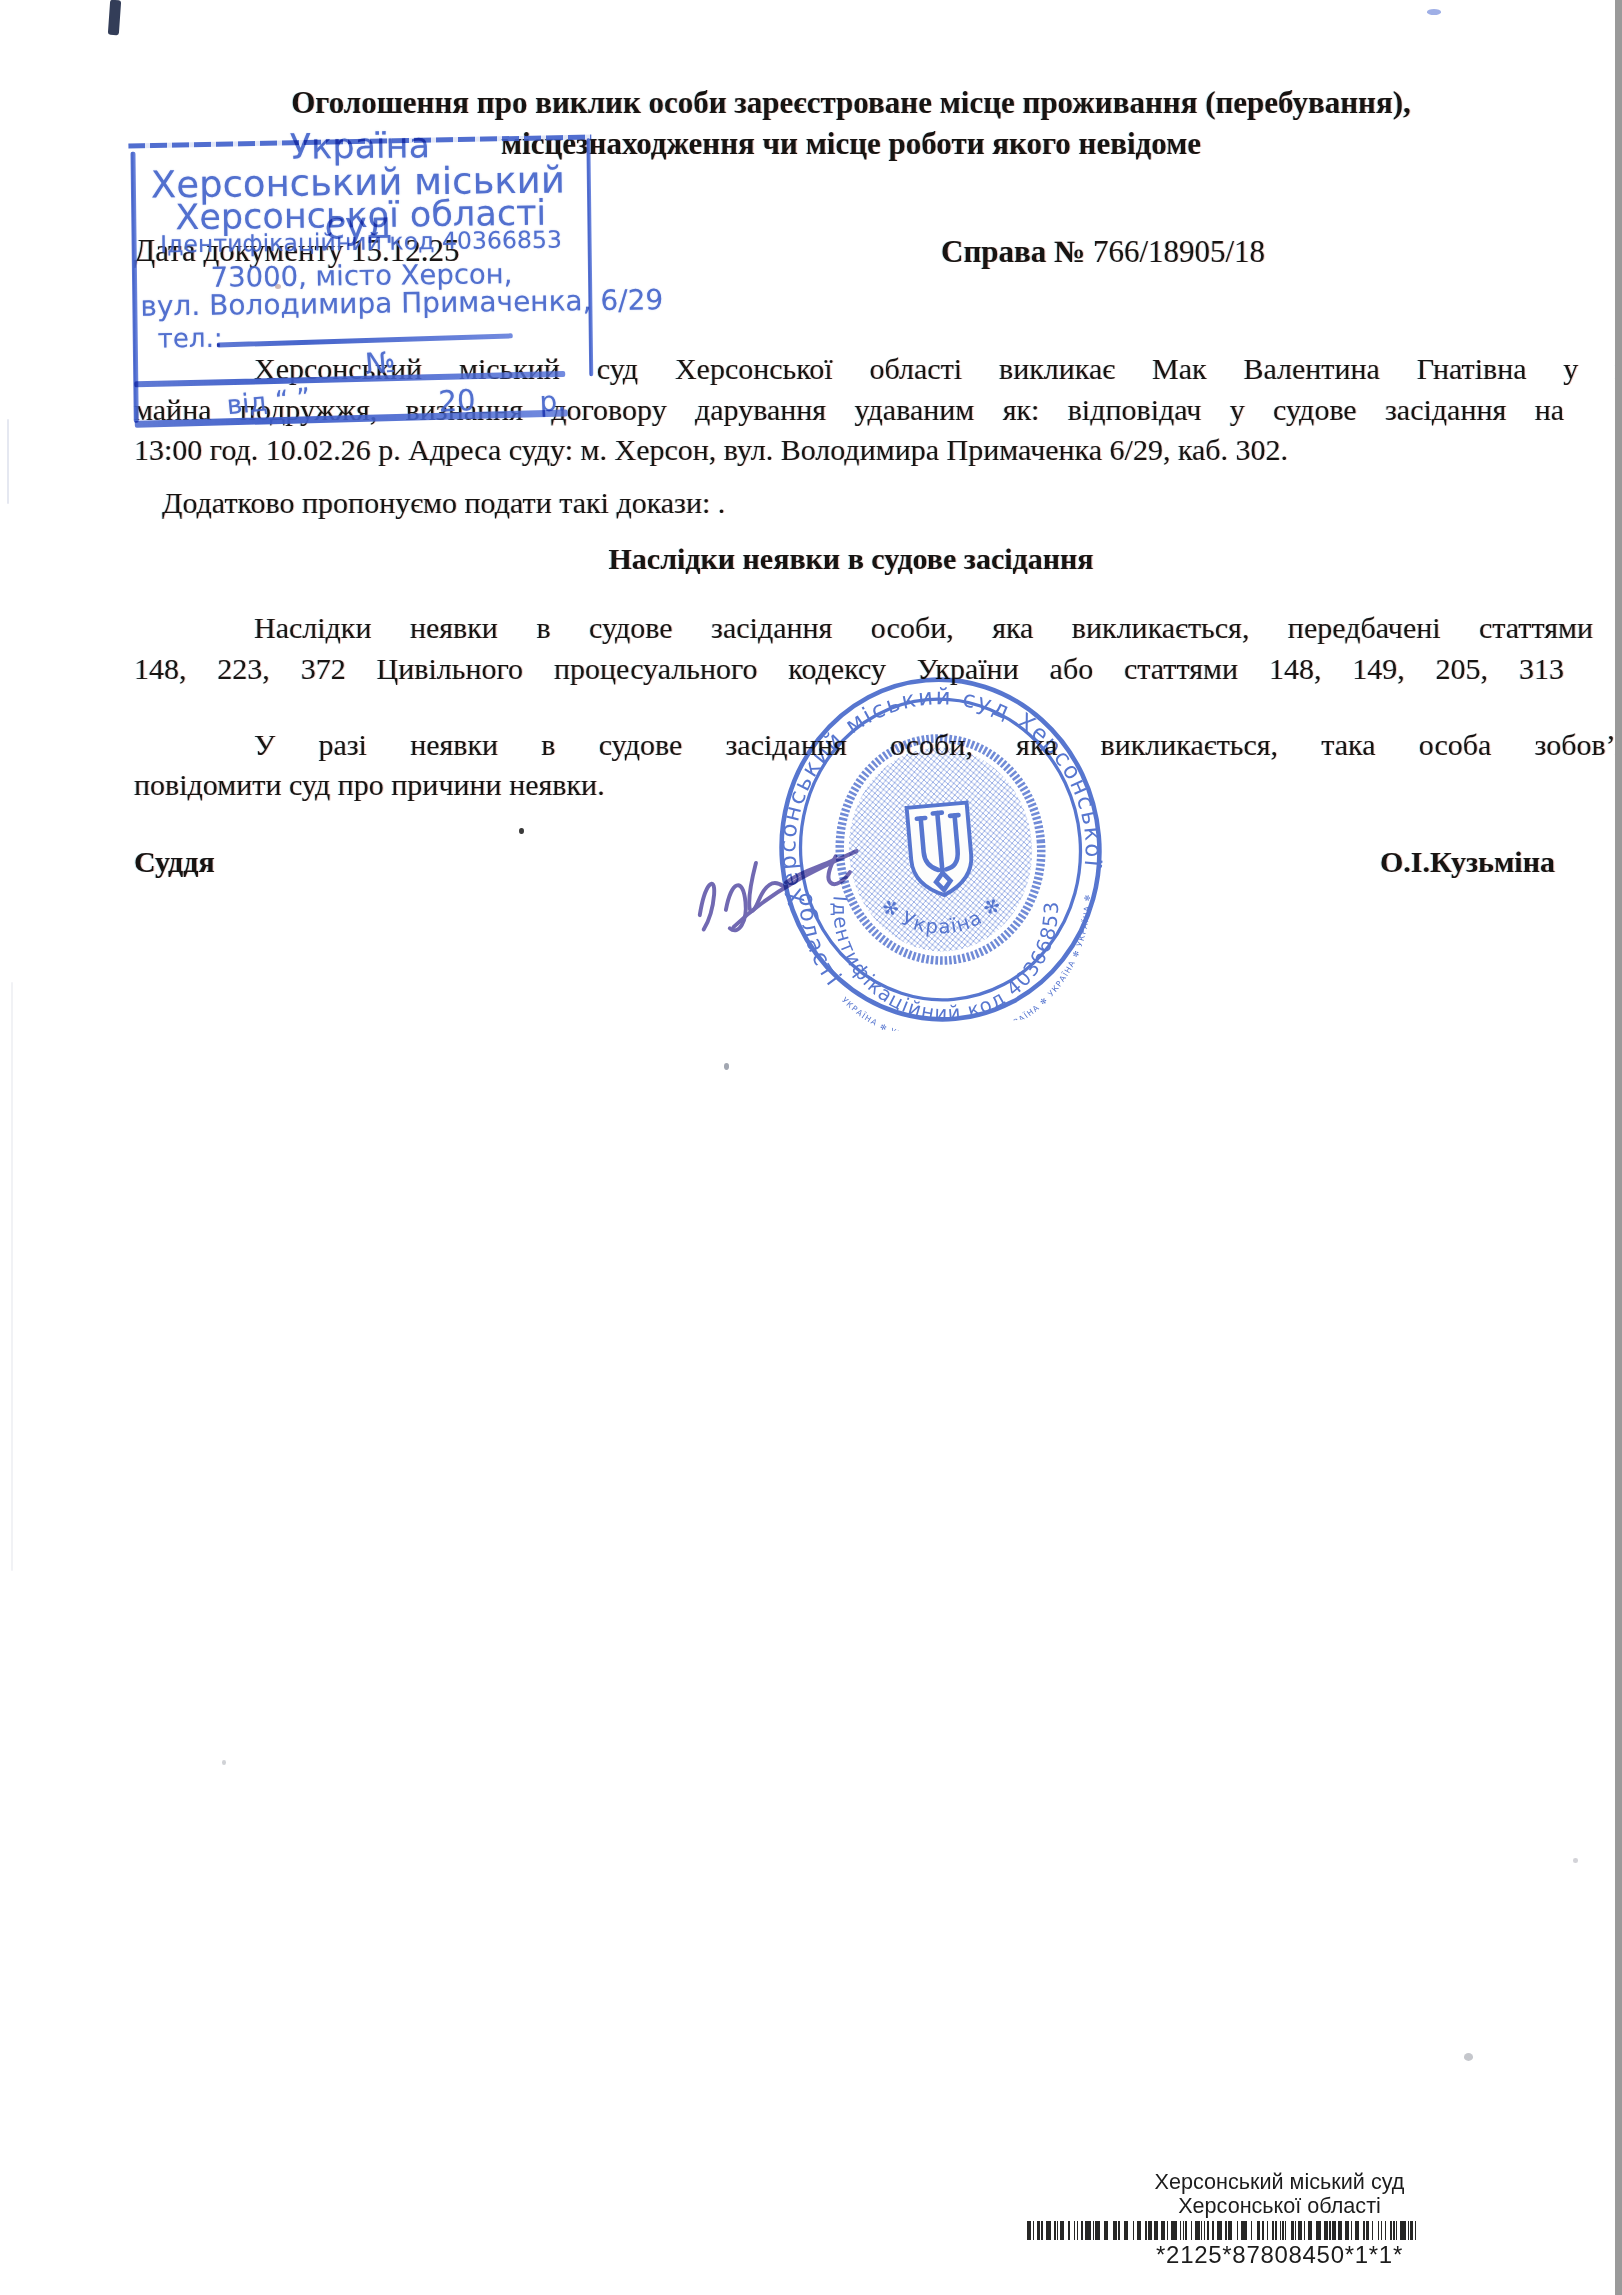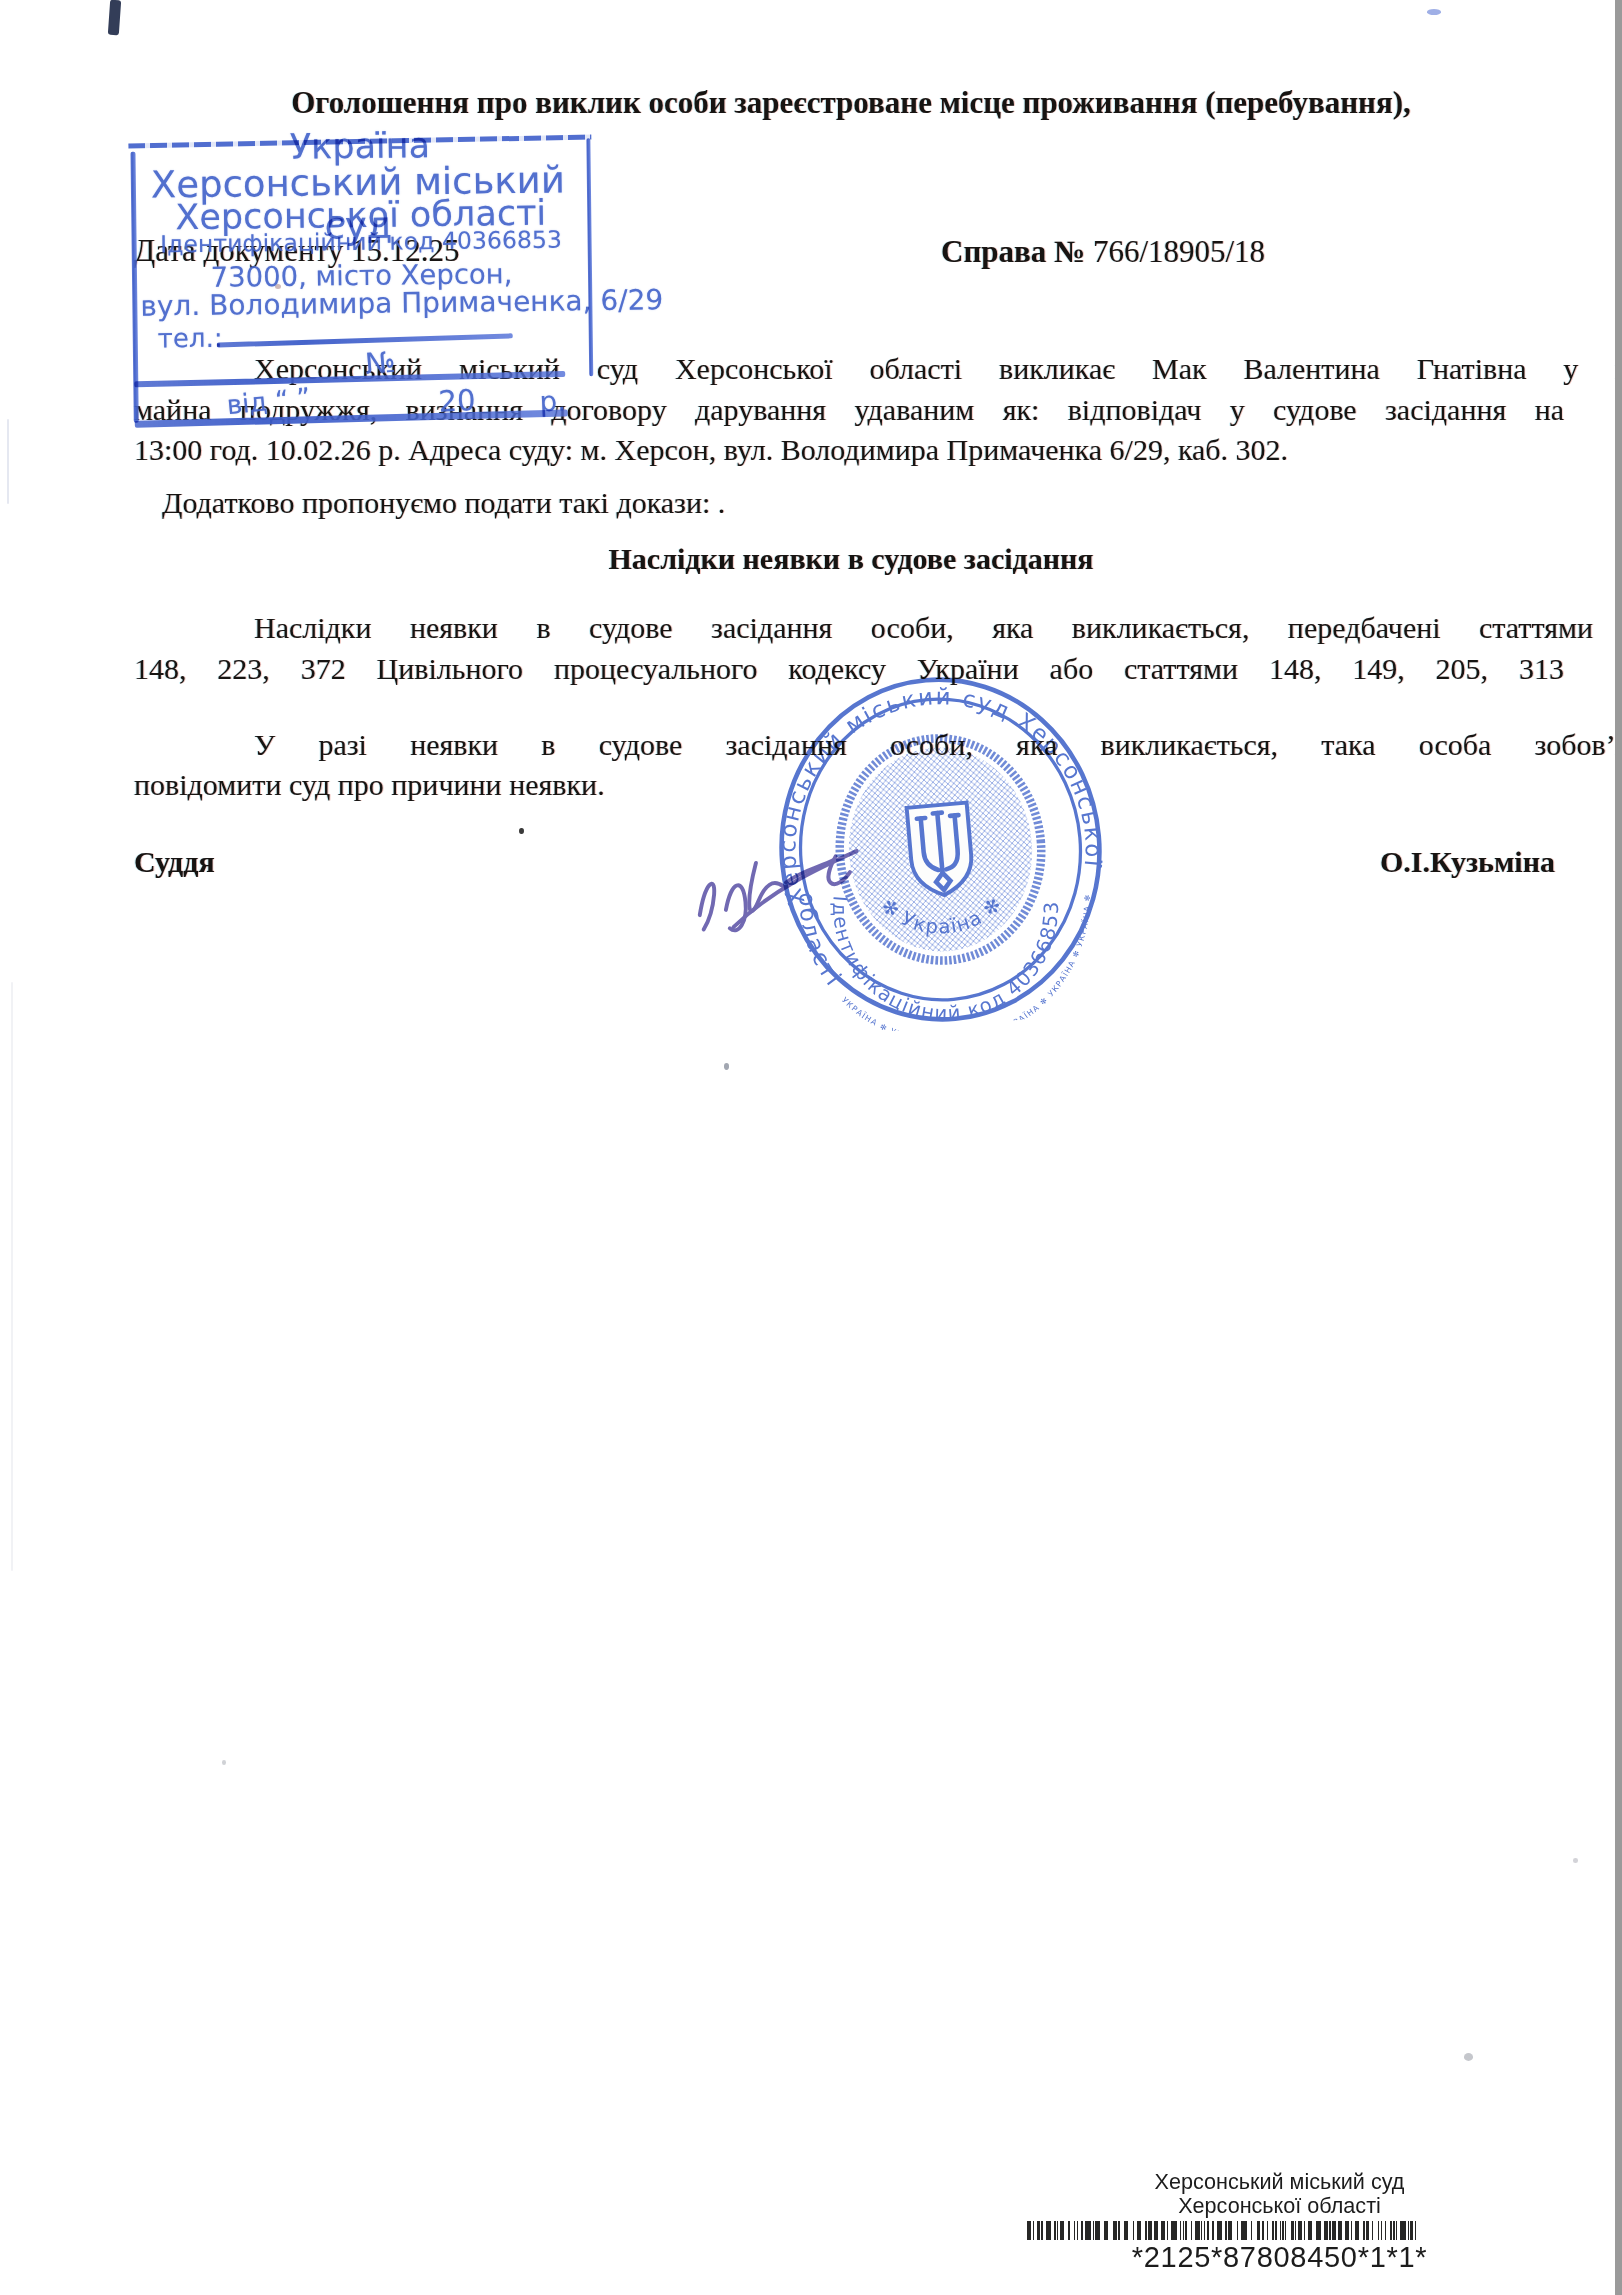--- a/index.html
+++ b/index.html
@@ -31,21 +31,21 @@
   .ctr{text-align:center;}
   
   .seal{position:absolute;left:767px;top:673px;width:347px;height:353px;mix-blend-mode:multiply;opacity:.88;transform:rotate(-5deg);}
   .sig{position:absolute;left:688px;top:817px;width:209px;height:131px;mix-blend-mode:multiply;}
   
   .footer{position:absolute;left:1021px;top:2170px;width:517px;text-align:center;
     font-family:"Liberation Sans","DejaVu Sans",sans-serif;color:#1c1c1c;}
   .f1{font-size:21.6px;line-height:24px;}
   .barcode{margin:2.6px auto 0;width:505px;height:19px;display:flex;align-items:stretch;overflow:hidden;}
   .barcode span{display:block;height:100%;background:#272726;flex:0 0 auto;}
-  .bnum{font-size:29px;letter-spacing:0.7px;margin-top:1.3px;font-family:"Liberation Sans",sans-serif;}
+  .bnum{font-size:24px;letter-spacing:0.7px;margin-top:1.3px;font-family:"Liberation Sans",sans-serif;}
   
   .speck{position:absolute;border-radius:50%;}
 </style>
 </head>
 <body>
 
 <div class="page">
 
   <div class="speck" style="left:109px;top:0;width:11px;height:35px;background:#333d58;border-radius:2.6px;transform:rotate(4deg);"></div>
   <div class="speck" style="left:1427px;top:9.2px;width:14.4px;height:5.9px;background:rgba(80,110,210,.55);"></div>
@@ -53,20 +53,21 @@
   <div class="speck" style="left:10.5px;top:982px;width:2px;height:589px;background:rgba(120,130,160,.10);border-radius:1.3px;"></div>
   <div class="speck" style="left:519px;top:828px;width:4.6px;height:5.9px;background:#3a3a3a;"></div>
   <div class="speck" style="left:724px;top:1063px;width:5.2px;height:6.5px;background:rgba(70,80,100,.5);"></div>
   <div class="speck" style="left:1464px;top:2053px;width:9.2px;height:7.9px;background:rgba(90,95,110,.35);"></div>
   <div class="speck" style="left:222px;top:1760px;width:3.9px;height:4.6px;background:rgba(100,105,120,.3);"></div>
   <div class="speck" style="left:275px;top:284px;width:5.9px;height:5.2px;background:rgba(120,60,60,.35);"></div>
   <div class="speck" style="left:1573px;top:1858px;width:4.6px;height:4.6px;background:rgba(110,110,125,.3);"></div>
 
   <div class="black title" style="top:82px;">
     <div>Оголошення про виклик особи зареєстроване місце проживання (перебування),</div>
+    <div>місцезнаходження чи місце роботи якого невідоме</div>
   </div>
 
   <div class="black" style="left:134px;top:233px;font-size:31px;">
     <span style="font-weight:normal;">Дата документу</span>
     <span>15.12.25</span>
   </div>
 
   <div class="black" style="left:941px;top:234px;font-size:31px;">
     <span style="font-weight:bold;">Справа №</span>
     <span>766/18905/18</span>

